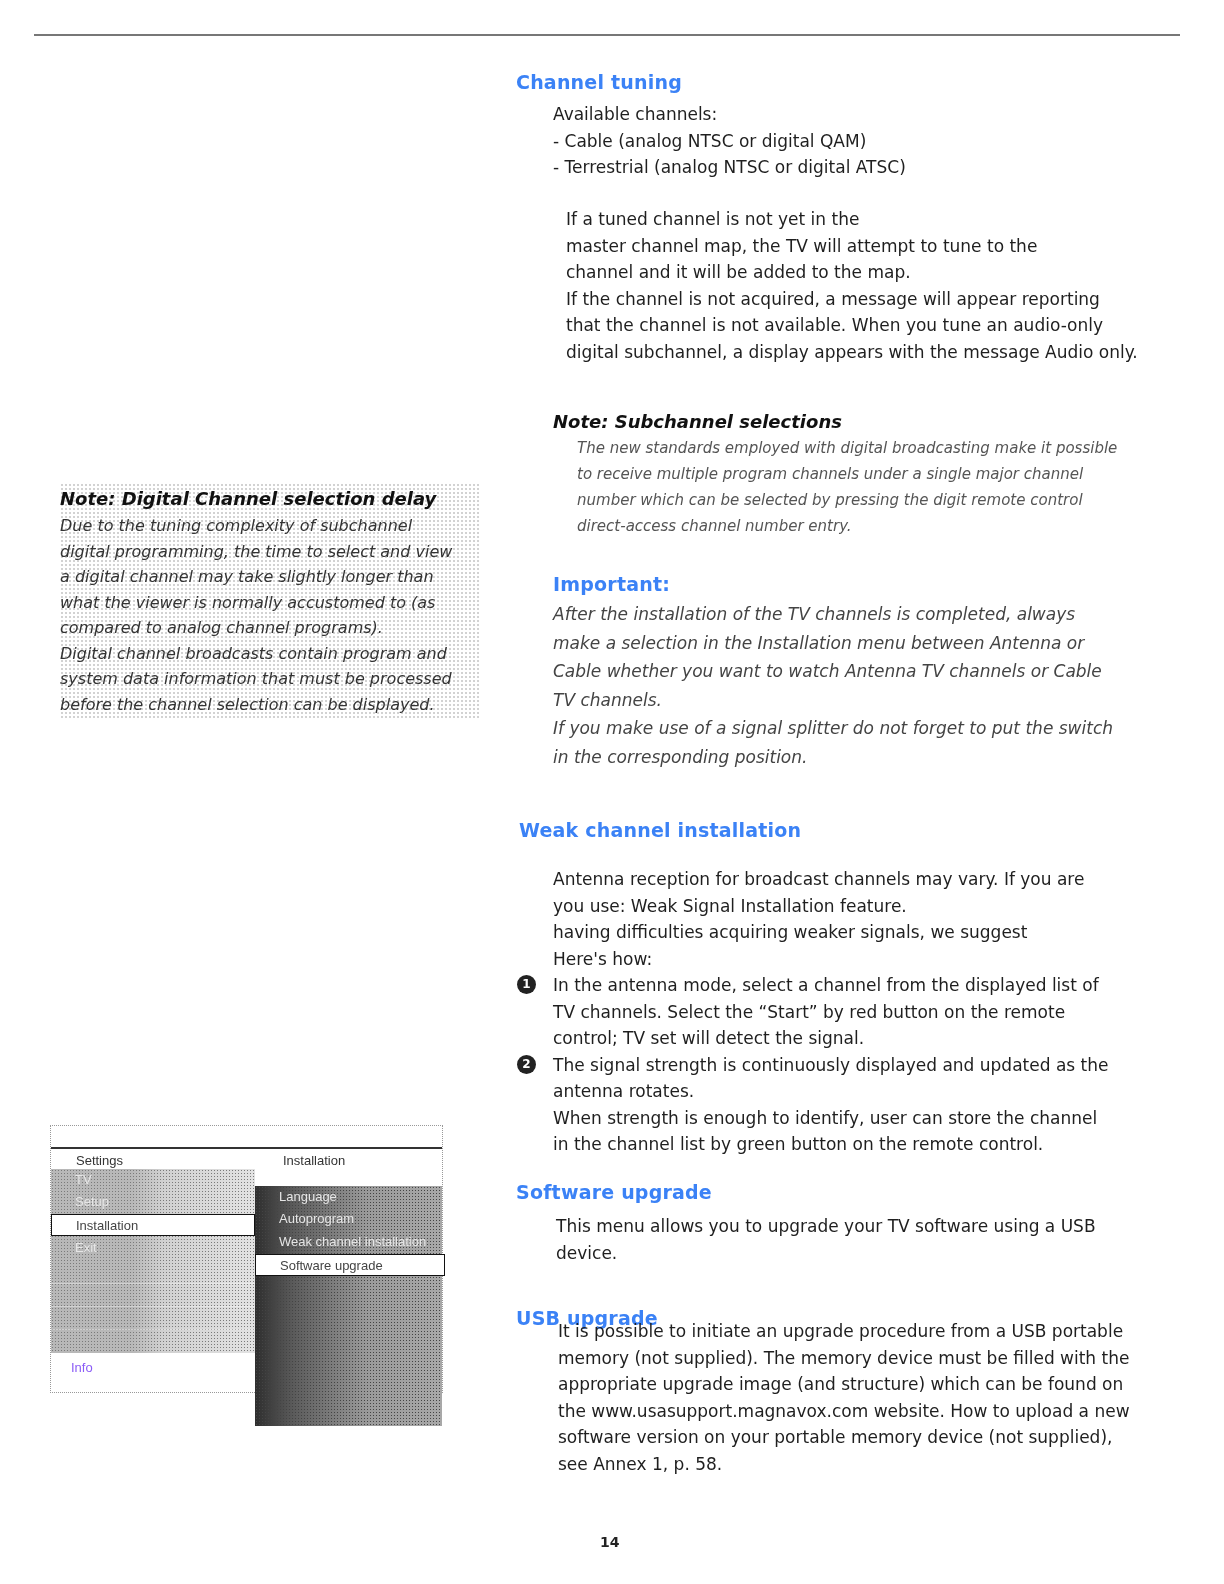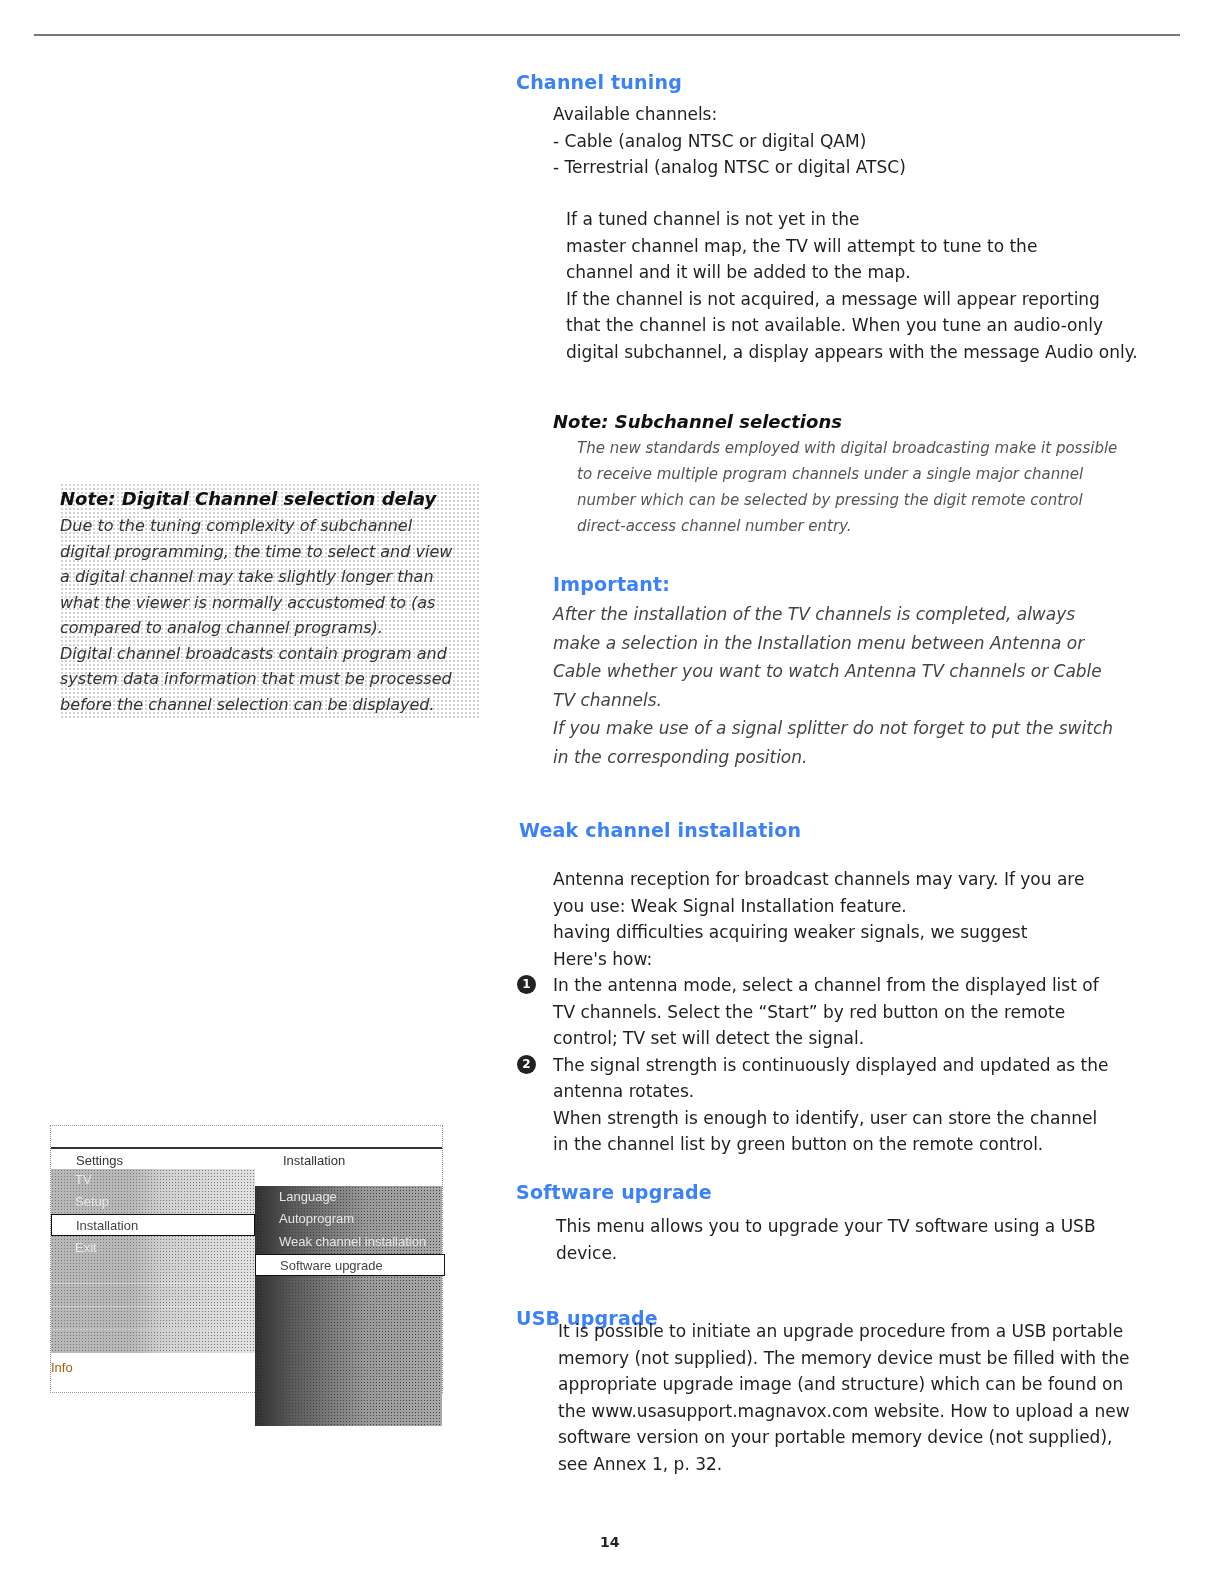--- a/index.html
+++ b/index.html
@@ -32,21 +32,21 @@
     background-size: 3px 3px, 100% 100%; }
   .menu-right { position: absolute; left: 204px; top: 60px; width: 187px; height: 240px;
     background-color: #8a8a8a;
     background-image: radial-gradient(#444 0.8px, transparent 0.9px),
       linear-gradient(90deg, #2e2e2e 0, #5a5a5a 20%, #9a9a9a 60%, #a8a8a8 100%);
     background-size: 3px 3px, 100% 100%; }
   .menu-item { position: absolute; left: 0; height: 22px; line-height: 22px; font-size: 13px;
     font-family: "Liberation Sans", sans-serif; padding-left: 24px; box-sizing: border-box; color: #e6e6e6; }
   .menu-item.sel { background: #fff; color: #444; border: 1px solid #111; }
   .menu-rows-line { position: absolute; left: 0; width: 100%; height: 1px; background: rgba(255,255,255,0.35); }
-  .menu-info { position: absolute; left: 0; top: 234px; font-size: 13px; color: #a16207; font-family: "Liberation Sans", sans-serif; }
+  .menu-info { position: absolute; left: 20px; top: 234px; font-size: 13px; color: #8b5cf6; font-family: "Liberation Sans", sans-serif; }
   .page-num { left: 600px; top: 1534px; font-size: 14px; font-weight: bold; color: #222; }
 </style>
 </head>
 <body>
 
 <div class="top-rule"></div>
 
 <div class="abs h2" style="left:516px; top:71px;">Channel tuning</div>
 <div class="abs body-text" style="left:553px; top:101px;">
   <span class="line">Available channels:</span>
@@ -119,21 +119,21 @@
   <span class="line">device.</span>
 </div>
 
 <div class="abs h2" style="left:516px; top:1287px;margin-top:20px;">USB upgrade</div>
 <div class="abs body-text" style="left:558px; top:1318px;">
   <span class="line">It is possible to initiate an upgrade procedure from a USB portable</span>
   <span class="line">memory (not supplied). The memory device must be filled with the</span>
   <span class="line">appropriate upgrade image (and structure) which can be found on</span>
   <span class="line">the www.usasupport.magnavox.com website. How to upload a new</span>
   <span class="line">software version on your portable memory device (not supplied),</span>
-  <span class="line">see Annex 1, p. 32.</span>
+  <span class="line">see Annex 1, p. 58.</span>
 </div>
 
 <div class="abs menu">
   <div class="menu-head-rule"></div>
   <div class="menu-col-title" style="left:25px;">Settings</div>
   <div class="menu-col-title" style="left:232px;">Installation</div>
 
   <div class="menu-left">
     <div class="menu-item" style="top:0; width:204px;">TV</div>
     <div class="menu-item" style="top:22px; width:204px;">Setup</div>

